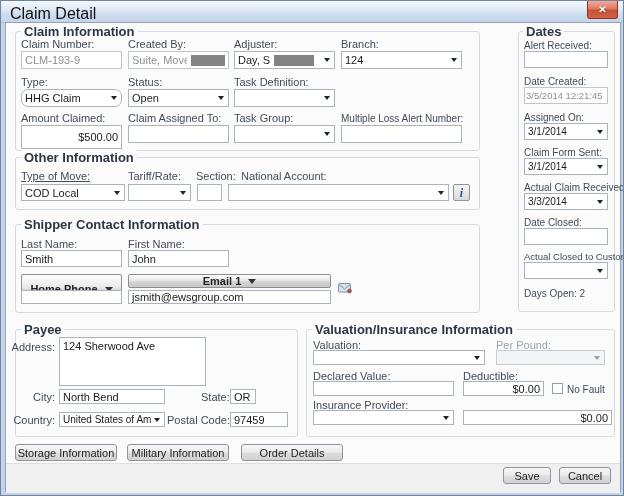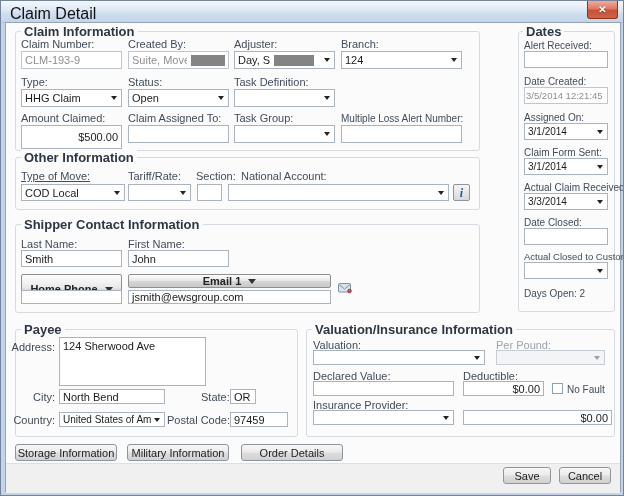--- a/index.html
+++ b/index.html
@@ -91,21 +91,21 @@
   </div>
   <div class="field combo" style="left:340px;top:50px;width:121px;height:18px;">
     <span class="txt">124</span>
     <span class="arr"></span>
   </div>
 
   <div class="lbl" style="left:20px;top:75px;">Type:</div>
   <div class="lbl" style="left:127px;top:75px;">Status:</div>
   <div class="lbl" style="left:233px;top:75px;">Task Definition:</div>
 
-  <div class="field combo" style="left:20px;top:88px;width:101px;height:18px;">
+  <div class="field combo" style="left:20px;top:88px;width:101px;height:18px;border-radius:7px;">
     <span class="txt">HHG Claim</span>
     <span class="arr"></span>
   </div>
   <div class="field combo" style="left:127px;top:88px;width:101px;height:18px;">
     <span class="txt">Open</span>
     <span class="arr"></span>
   </div>
   <div class="field combo" style="left:233px;top:88px;width:101px;height:18px;">
     <span class="txt"></span>
     <span class="arr"></span>

